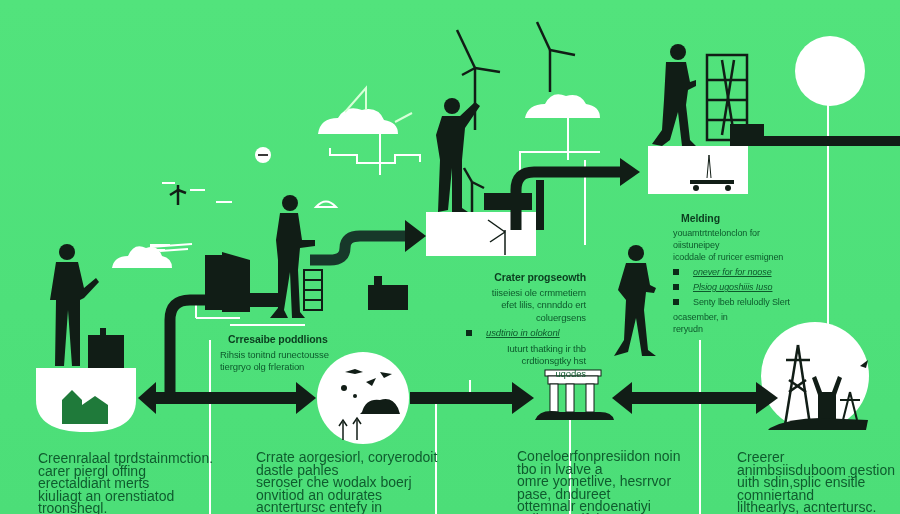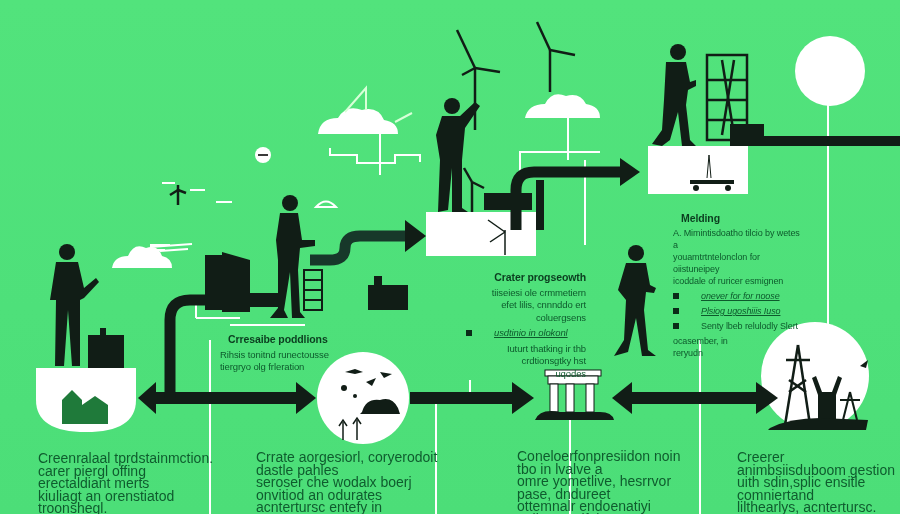--- a/index.html
+++ b/index.html
@@ -2,21 +2,21 @@
 <html><head>
 <meta charset="utf-8">
 <style>
   html,body{margin:0;padding:0;}
   body{width:900px;height:514px;overflow:hidden;background:#4fe07a;font-family:"Liberation Sans",sans-serif;position:relative;}
   .canvas{position:absolute;left:0;top:0;width:900px;height:514px;background:linear-gradient(180deg,#52e37c 0%,#4ee07a 60%,#4cde78 100%);}
   svg.art{position:absolute;left:0;top:0;width:900px;height:514px;}
   .txt{position:absolute;color:#0d5a2c;font-size:9.5px;line-height:12.5px;letter-spacing:-0.1px;}
   .txt .title{font-weight:bold;font-size:10.5px;color:#0b3d1f;margin-bottom:3px;display:block;padding-left:8px;}
   .txt .line{display:block;}
-  .bullet{display:flex;align-items:flex-start;gap:22px;margin:3px 0;}
+  .bullet{display:flex;align-items:flex-start;gap:14px;margin:3px 0;}
   .bullet .sq{width:6px;height:6px;background:#0b2b18;margin-top:3px;flex:0 0 6px;}
   .bullet .u{text-decoration:underline;font-style:italic;}
   .cap{position:absolute;color:#0f5c2e;font-size:14px;line-height:12.5px;}
 </style>
 </head>
 <body>
 
 <div class="canvas">
 <svg class="art" viewBox="0 0 900 514">
 
@@ -250,21 +250,20 @@
       <span class="sq"></span>
       <span class="u">usdtinio in olokonl</span>
     </div>
   <span class="line">Iuturt thatking ir thb</span>
   <span class="line">crdtionsgtky hst</span>
   <span class="line">uqodes</span>
 </div>
 
 <div class="txt" style="left:673px;top:212px;width:130px;font-size:9px;line-height:12px;">
   <span class="title">Melding</span>
-  <span class="line">A. Mimintisdoatho tilcio by wetes a</span>
   <span class="line">youamtrtntelonclon for oiistuneipey</span>
   <span class="line">icoddale of ruricer esmignen</span>
   <div class="bullet">
       <span class="sq"></span>
       <span class="u">onever for for noose</span>
     </div>
   <div class="bullet">
       <span class="sq"></span>
       <span class="u">Plsiog ugoshiiis Iuso</span>
     </div>

